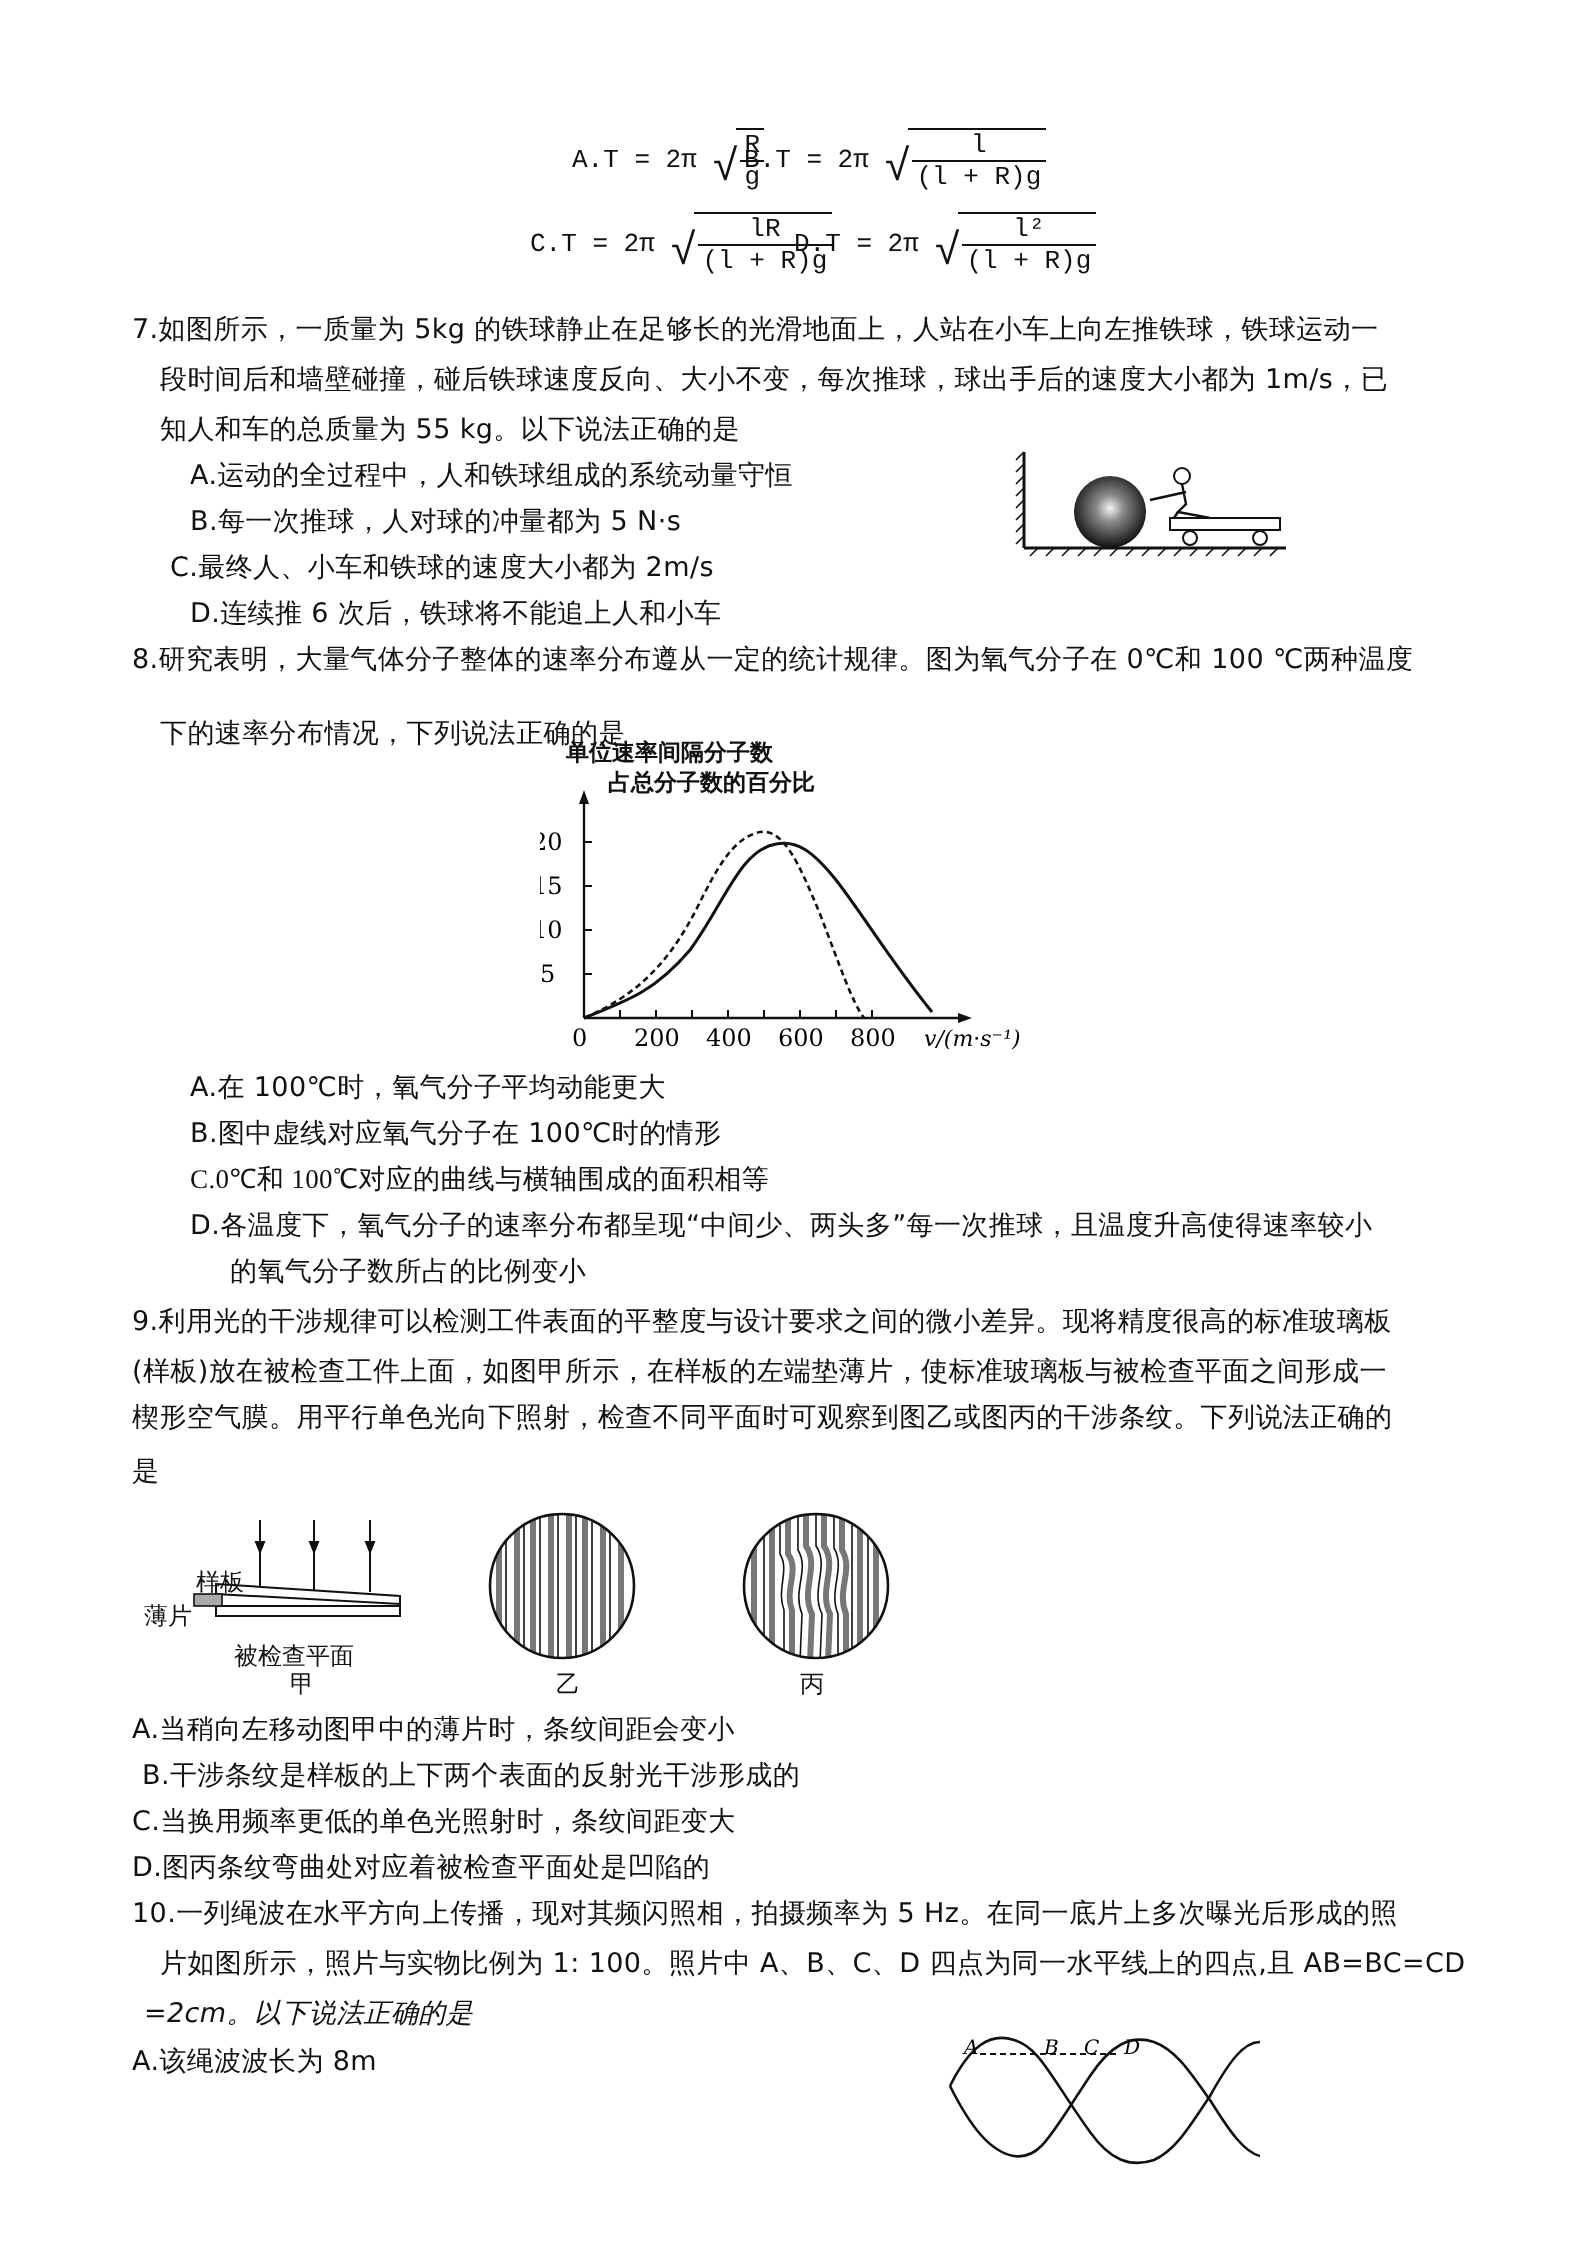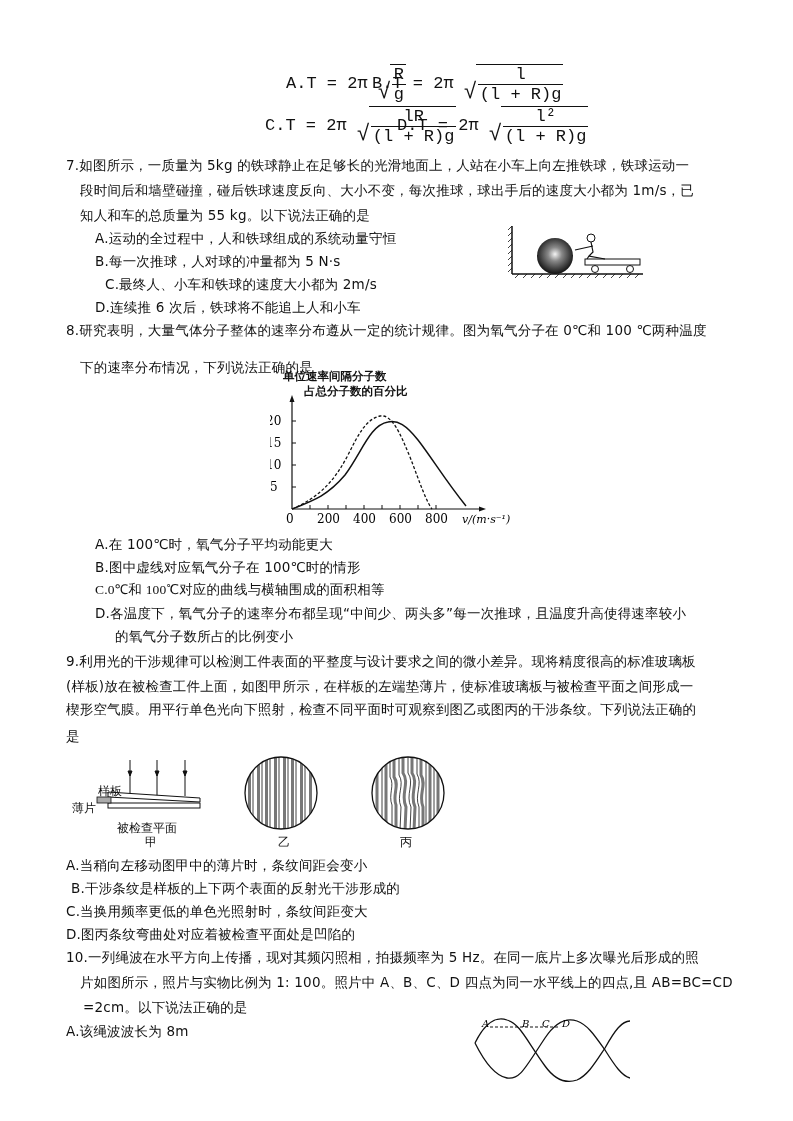--- a/index.html
+++ b/index.html
@@ -1,19 +1,19 @@
 <!DOCTYPE html>
 <html><head>
 <meta charset="utf-8">
 <style>
   html, body { margin:0; padding:0; background:#ffffff; }
   body { width:793px; height:1121px; position:relative; overflow:hidden;
          font-family:"DejaVu Sans", "Liberation Sans", sans-serif; color:#111; }
   .line { position:absolute; font-size:13.5px; line-height:18px; white-space:nowrap; letter-spacing:0.2px; }
-  .formula { position:absolute; font-family:"Liberation Mono","DejaVu Sans Mono",monospace; font-size:17px; white-space:nowrap; }
+  .formula { position:absolute; font-family:"Liberation Mono","DejaVu Sans Mono",monospace; font-size:13px; white-space:nowrap; }
   .frac { display:inline-block; vertical-align:middle; text-align:center; }
   .frac .num { display:block; border-bottom:1px solid #111; padding:0 2px; }
   .frac .den { display:block; padding:0 2px; }
   .sqrt { display:inline-block; vertical-align:middle; border-top:1px solid #111; padding-left:2px; position:relative; margin-left:12px; }
   .sqrt::before { content:"√"; position:absolute; left:-12px; bottom:0; font-size:22px; line-height:22px; }
   svg { position:absolute; }
   .fig-label { position:absolute; font-size:12px; }
 </style>
 </head>
 <body>
@@ -33,21 +33,21 @@
 <div class="formula" style="left:397px; top:106px;">
   <span>D.T = 2π</span>
   <span class="sqrt"><span class="frac"><span class="num">l²</span><span class="den">(l + R)g</span></span></span>
 </div>
 
 <div class="line" style="left:66px; top:156px;">7.如图所示，一质量为 5kg 的铁球静止在足够长的光滑地面上，人站在小车上向左推铁球，铁球运动一</div>
 <div class="line" style="left:80px; top:181px;">段时间后和墙壁碰撞，碰后铁球速度反向、大小不变，每次推球，球出手后的速度大小都为 1m/s，已</div>
 <div class="line" style="left:80px; top:206px;">知人和车的总质量为 55 kg。以下说法正确的是</div>
 <div class="line" style="left:95px; top:229px;">A.运动的全过程中，人和铁球组成的系统动量守恒</div>
 <div class="line" style="left:95px; top:252px;">B.每一次推球，人对球的冲量都为 5 N·s</div>
-<div class="line" style="left:105px; top:275px;">C.最终人、小车和铁球的速度大小都为 2m/s</div>
+<div class="line" style="left:85px; top:275px;">C.最终人、小车和铁球的速度大小都为 2m/s</div>
 <div class="line" style="left:95px; top:298px;">D.连续推 6 次后，铁球将不能追上人和小车</div>
 
 <svg style="left:505px; top:222px;" width="140" height="58" viewBox="0 0 140 58">
   <defs>
     <radialGradient id="ballg" cx="50%" cy="45%" r="55%">
       <stop offset="0%" stop-color="#f4f4f4"></stop>
       <stop offset="35%" stop-color="#888"></stop>
       <stop offset="100%" stop-color="#111"></stop>
     </radialGradient>
   </defs>
@@ -222,21 +222,21 @@
 </svg>
 <div class="fig-label" style="left:400px; top:834px;">丙</div>
 
 <div class="line" style="left:66px; top:856px;">A.当稍向左移动图甲中的薄片时，条纹间距会变小</div>
 <div class="line" style="left:52px; top:879px;margin-left:19px;">B.干涉条纹是样板的上下两个表面的反射光干涉形成的</div>
 <div class="line" style="left:66px; top:902px;">C.当换用频率更低的单色光照射时，条纹间距变大</div>
 <div class="line" style="left:66px; top:925px;">D.图丙条纹弯曲处对应着被检查平面处是凹陷的</div>
 
 <div class="line" style="left:66px; top:948px;">10.一列绳波在水平方向上传播，现对其频闪照相，拍摄频率为 5 Hz。在同一底片上多次曝光后形成的照</div>
 <div class="line" style="left:80px; top:973px;">片如图所示，照片与实物比例为 1: 100。照片中 A、B、C、D 四点为同一水平线上的四点,且 AB=BC=CD</div>
-<div class="line" style="left:83px; top:998px;">=2cm。以下说法正确的是</div>
+<div class="line" style="left:72px; top:998px;font-style:italic;">=2cm。以下说法正确的是</div>
 <div class="line" style="left:66px; top:1022px;">A.该绳波波长为 8m</div>
 
 <svg style="left:470px; top:1018px;" width="160" height="70" viewBox="0 0 160 70">
   <path d="M5 25 C 15 5, 25 -2, 37 2 C 50 6, 55 20, 75 48 C 85 62, 95 66, 107 62 C 118 57, 125 45, 135 30 C 145 12, 152 3, 160 3" fill="none" stroke="#111" stroke-width="1.3"></path>
   <path d="M5 25 C 15 45, 25 58, 37 60 C 50 62, 55 50, 75 20 C 85 5, 95 -1, 107 3 C 118 7, 125 18, 135 32 C 145 48, 152 58, 160 60" fill="none" stroke="#111" stroke-width="1.3"></path>
   <line x1="20" y1="9" x2="90" y2="9" stroke="#111" stroke-width="1" stroke-dasharray="3,2"></line>
   <text x="12" y="9" font-size="10" font-style="italic" font-family="DejaVu Serif, serif">A</text>
   <text x="52" y="9" font-size="10" font-style="italic" font-family="DejaVu Serif, serif">B</text>
   <text x="72" y="9" font-size="10" font-style="italic" font-family="DejaVu Serif, serif">C</text>
   <text x="92" y="9" font-size="10" font-style="italic" font-family="DejaVu Serif, serif">D</text>

